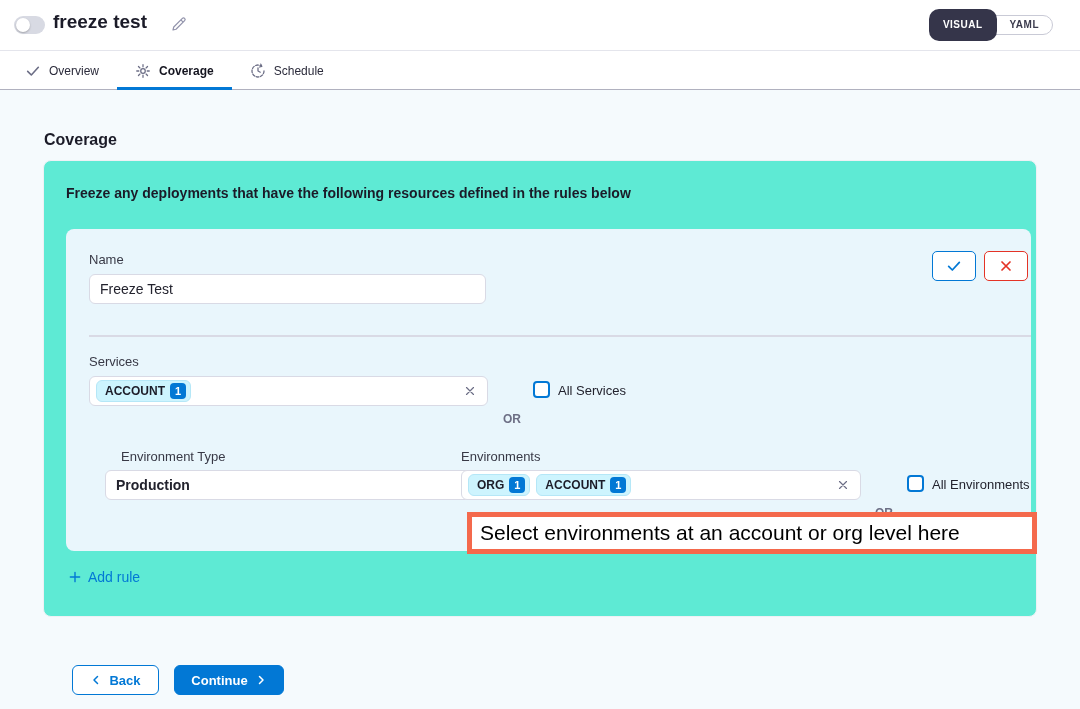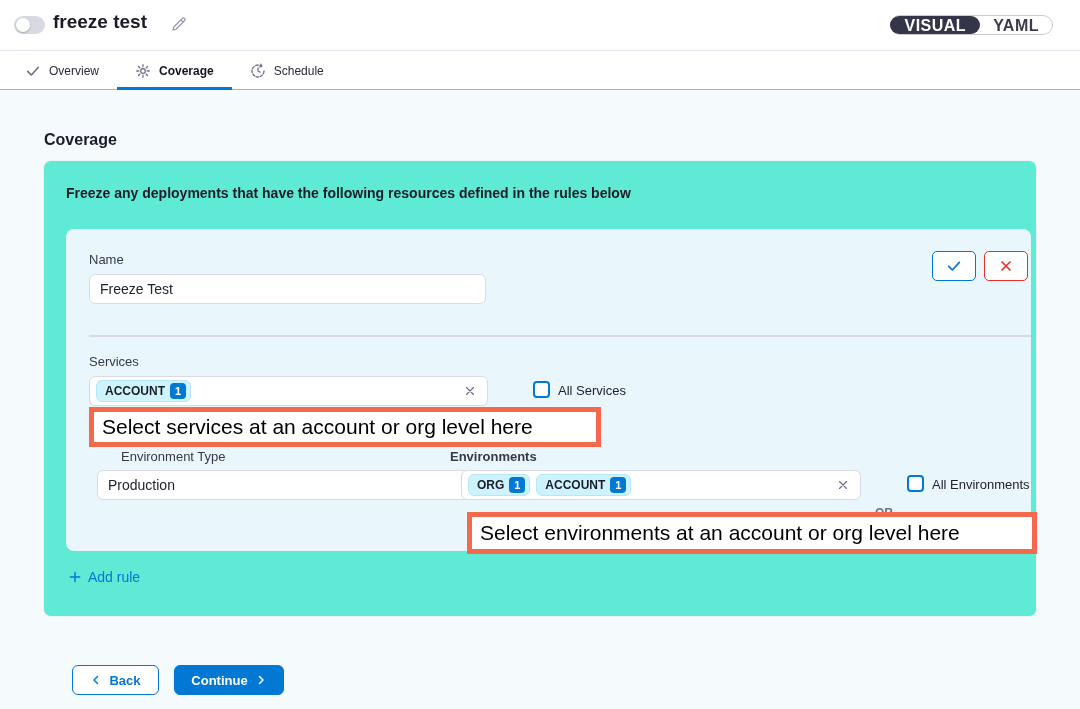--- a/index.html
+++ b/index.html
@@ -10,21 +10,21 @@
   .topbar { position:absolute; left:0; top:0; width:1080px; height:51px; background:#fff;
             border-bottom:1px solid #e4e5ec; }
   .toggle { position:absolute; left:14px; top:16px; width:31px; height:18px; border-radius:9px;
             background:#d8dae3; cursor:pointer; }
   .toggle .knob { position:absolute; left:2px; top:2px; width:14px; height:14px; border-radius:50%;
             background:#fff; box-shadow:0 1px 2px rgba(0,0,0,.25); }
   .page-title { position:absolute; left:53px; top:11px; font-size:19px; font-weight:700; color:#1b1b28; }
   .pencil { position:absolute; left:170px; top:15px; width:18px; height:18px; color:#9293ab; cursor:pointer; }
   .viewswitch { position:absolute; right:27px; top:15px; height:20px; display:flex; align-items:center;
             border:1px solid #c9cad6; border-radius:10px; background:#fff; }
-  .seg { font-size:16px; font-weight:700; letter-spacing:.5px; height:18px; line-height:20px;
+  .seg { font-size:10px; font-weight:700; letter-spacing:.5px; height:32px; line-height:20px;
             border:none; background:none; cursor:pointer; font-family:inherit; }
   .seg-dark { background:#35354a; color:#fff; border-radius:10px; padding:0 14px; margin:-1px 0 -1px -1px; }
   .seg-light { color:#3b3b4d; padding:0 13px; }
 
   
   .tabbar { position:absolute; left:0; top:52px; width:1080px; height:38px; background:#fff;
             border-bottom:1px solid #b0b1bf; display:flex; align-items:stretch; }
   .tab { display:flex; align-items:center; gap:8px; padding:0 18px; font-size:12px; color:#2b2b3b;
          cursor:pointer; position:relative; }
   .tab:first-child { margin-left:7px; }
@@ -172,35 +172,32 @@
           <span class="clear-x">
             <svg viewBox="0 0 24 24" fill="none" stroke="currentColor" stroke-width="2" stroke-linecap="round">
                 <path d="M6 6l12 12M18 6L6 18"></path>
               </svg>
           </span>
         </div>
         <span class="or-label" style="left:437px; top:155px;">OR</span>
         <span class="checkbox" style="left:467px; top:152px;"></span>
         <span class="chk-label" style="left:492px; top:154px;">All Services</span>
 
-        <div class="annotation" style="left:23px; top:178px; width:512px; height:40px;">
-          <span>Select services at an account or org level here</span>
-        </div>
 
         <span class="field-label" style="left:23px; top:220px;margin-left:32px;">Environment Type</span>
-        <div class="select" style="left:31px; top:241px; width:397px;">
+        <div class="select" style="left:39px; top:241px; width:397px;font-weight:bold;">
           <span>Production</span>
           <span class="chev">
             <svg viewBox="0 0 24 24" fill="none" stroke="currentColor" stroke-width="2" stroke-linecap="round" stroke-linejoin="round">
                 <polyline points="6,9.5 12,15.5 18,9.5"></polyline>
               </svg>
           </span>
         </div>
 
-        <span class="field-label" style="left:384px; top:220px;font-weight:bold;">Environments</span>
+        <span class="field-label" style="left:395px; top:220px;">Environments</span>
         <div class="tagfield" style="left:395px; top:241px; width:400px;">
           <span class="chip">
             <span>ORG</span>
             <span class="count">1</span>
           </span>
           <span class="chip">
             <span>ACCOUNT</span>
             <span class="count">1</span>
           </span>
           <span class="spacer"></span>

